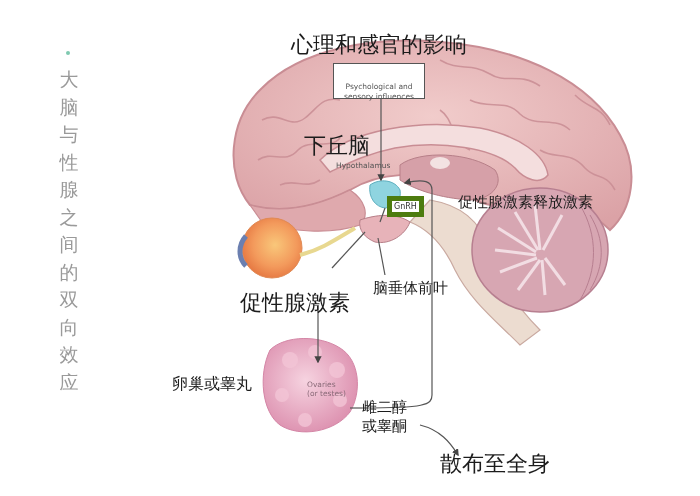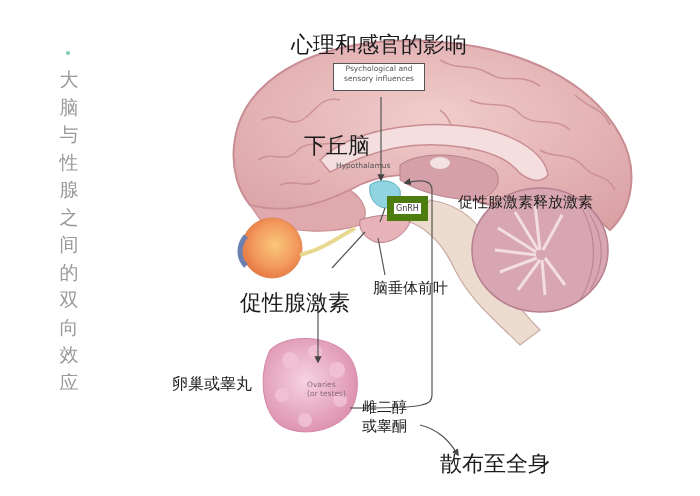--- a/index.html
+++ b/index.html
@@ -10,21 +10,21 @@
     .side-title { left:58px; top:66px; width:22px; font-family:"DejaVu Serif", serif;
                   font-size:19px; line-height:27.5px; color:#9a9a9a; text-align:center; }
     .side-title span { display:block; }
     svg.art { position:absolute; left:0; top:0; }
     .lbl-cn { color:#1c1c1c; font-weight:normal; white-space:nowrap; }
     .lbl-big { font-size:22px; }
     .lbl-med { font-size:15px; }
     .box { background:#ffffff; border:1px solid #555; font-size:7.5px; color:#555;
            text-align:center; line-height:10px; }
     .tiny { font-size:7.5px; color:#555; white-space:nowrap;padding-left:22px; }
-    .gnrh { background:#fff; border:7px solid #4d7c0f; font-size:8px; color:#333; padding:0 2px; line-height:11px; }
+    .gnrh { background:#fff; border:5px solid #4d7c0f; font-size:8px; color:#333; padding:0 2px; line-height:11px; }
   </style>
 </head>
 <body>
 
 <div class="abs side-dot"></div>
 <div class="abs side-title">
   <span>大</span>
   <span>脑</span>
   <span>与</span>
   <span>性</span>
@@ -143,21 +143,21 @@
 
     <line x1="318" y1="305" x2="318" y2="362" marker-end="url(#ah)"></line>
 
     <line x1="350" y1="408" x2="362" y2="408"></line>
 
     <path d="M420,425 C440,430 450,442 458,455" marker-end="url(#ah)"></path>
   </g>
 </svg>
 
 <div class="abs lbl-cn lbl-big" style="left:291px; top:30px;">心理和感官的影响</div>
-<div class="abs box" style="left:333px; top:63px; width:92px; height:28px; padding-top:0; box-sizing:border-box;">
+<div class="abs box" style="left:333px; top:63px; width:92px; height:36px; padding-top:18px; box-sizing:border-box;">
   <div>Psychological and</div>
   <div>sensory influences</div>
 </div>
 
 <div class="abs lbl-cn lbl-big" style="left:304px; top:131px;">下丘脑</div>
 <div class="abs tiny" style="left:314px; top:161px;">Hypothalamus</div>
 
 <div class="abs gnrh" style="left:387px; top:196px;">GnRH</div>
 <div class="abs lbl-cn lbl-med" style="left:426px; top:193px;margin-left:32px;">促性腺激素释放激素</div>
 

